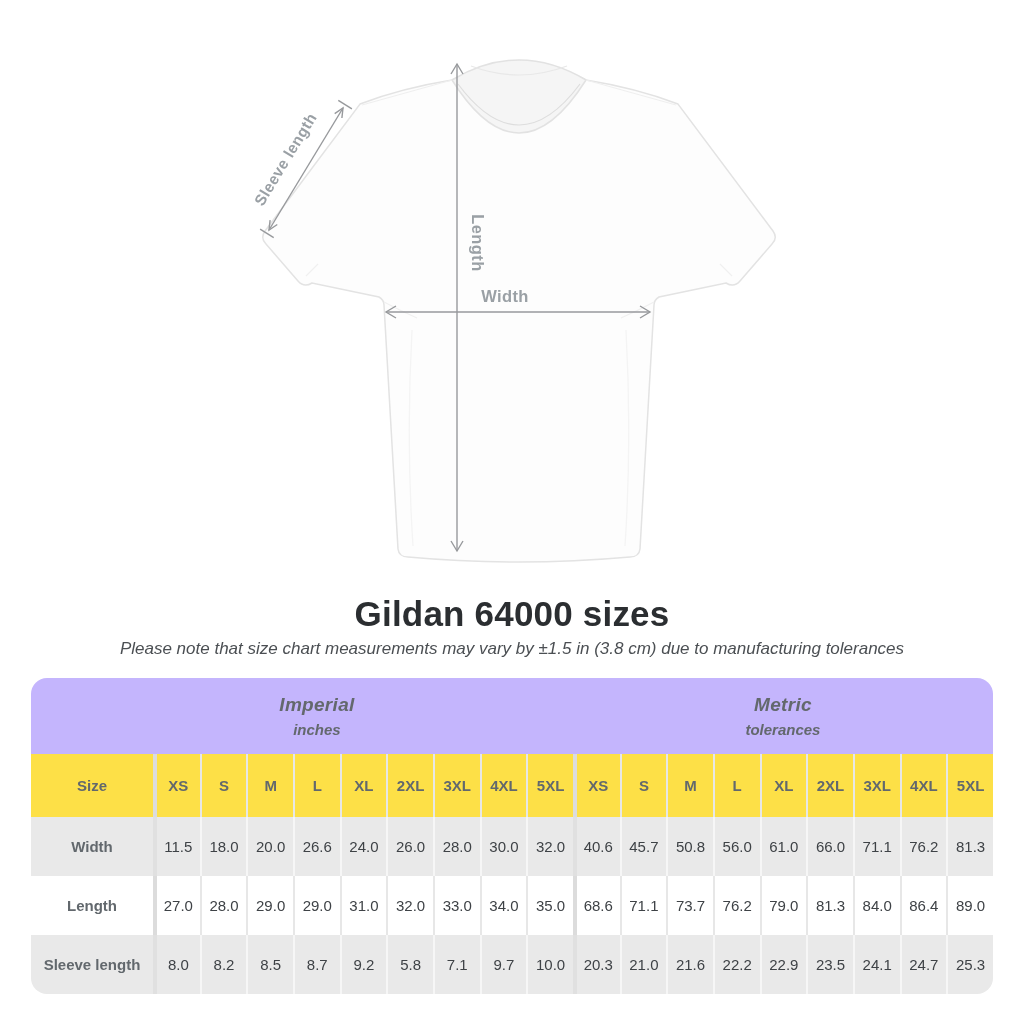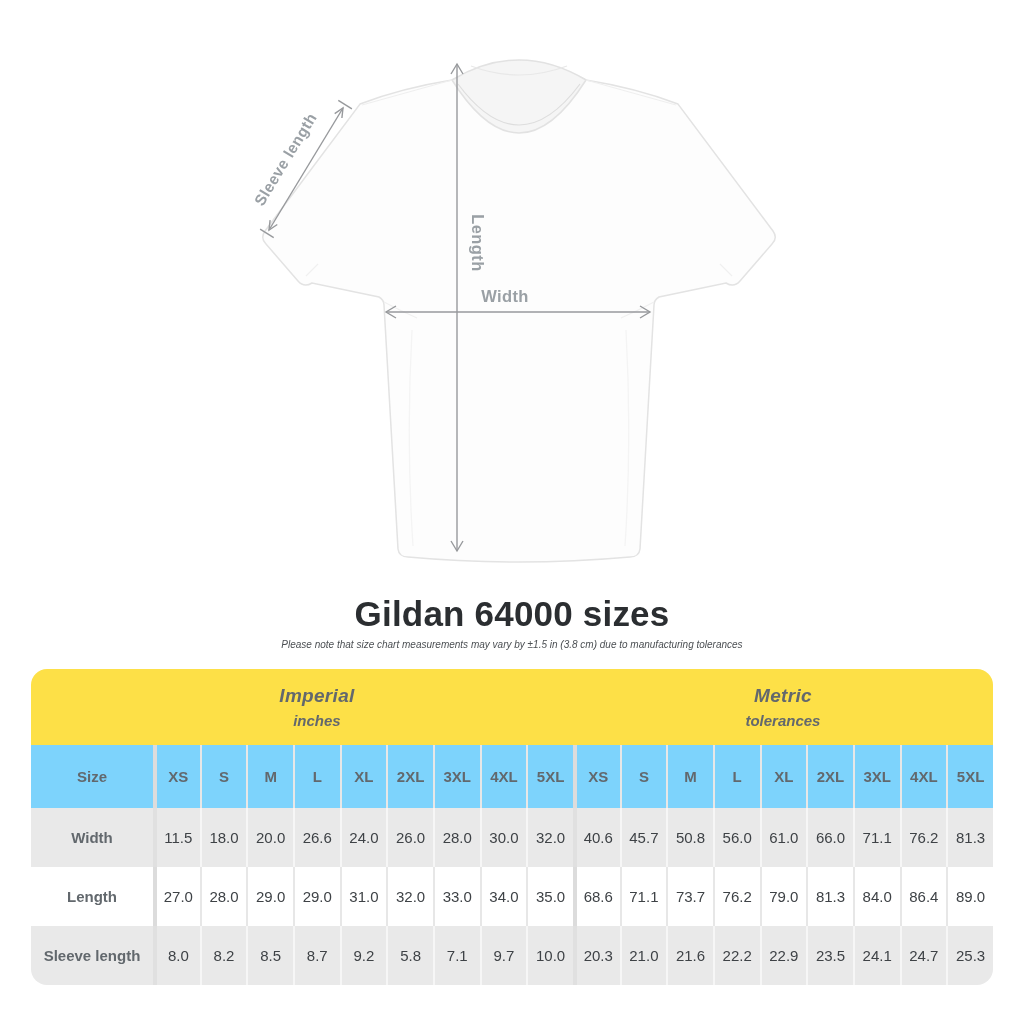--- a/index.html
+++ b/index.html
@@ -16,38 +16,38 @@
     fill:#9aa0a5;font-size:16.5px;font-weight:bold;letter-spacing:.4px;
   }
   .dim-label.small{font-size:15.5px;}
   
   .title{
     margin:14px 0 5px;text-align:center;
     font-size:35px;font-weight:bold;color:#2b2e31;letter-spacing:.2px;
   }
   .subtitle{
     margin:0 0 19px;text-align:center;
-    font-size:10px;font-style:italic;color:#4b4f53;
+    font-size:17px;font-style:italic;color:#4b4f53;
   }
   
   .table-wrap{
     width:962px;margin:0 auto;border-radius:16px;overflow:hidden;background:#ffffff;
   }
   table.size-chart{
     width:100%;border-collapse:separate;border-spacing:0;table-layout:fixed;
   }
   .size-chart th,.size-chart td{
     padding:0;text-align:center;vertical-align:middle;
     font-size:15px;white-space:nowrap;
   }
-  .unit-row th{height:76px;background:#fde047;}
+  .unit-row th{height:76px;background:#c4b5fd;}
   .unit-name{font-size:19px;font-weight:bold;font-style:italic;color:#63686d;letter-spacing:.3px;}
   .unit-sub{font-size:15px;font-style:italic;color:#63686d;margin-top:5px;}
   .unit-head-imperial .unit-name,.unit-head-imperial .unit-sub{text-indent:30px;}
-  .size-row th{height:63px;background:#7dd3fc;font-weight:bold;color:#62686d;}
+  .size-row th{height:63px;background:#fde047;font-weight:bold;color:#62686d;}
   tbody tr{height:59px;}
   tr.row-white{background:#ffffff;}
   tr.row-gray{background:#e9e9e9;}
   .row-label{font-weight:bold;color:#62686d;}
   .cell{border-left:2px solid transparent;}
   tr.row-white .cell, .size-row .cell{border-left-color:#e7e7e7;}
   tr.row-gray .cell{border-left-color:#f6f6f6;}
   .cell.group-start{border-left-width:4px;}
   tr.row-white .cell.group-start, .size-row .cell.group-start{border-left-color:#dcdcdc;}
   tr.row-gray .cell.group-start{border-left-color:#e0e0e0;}

